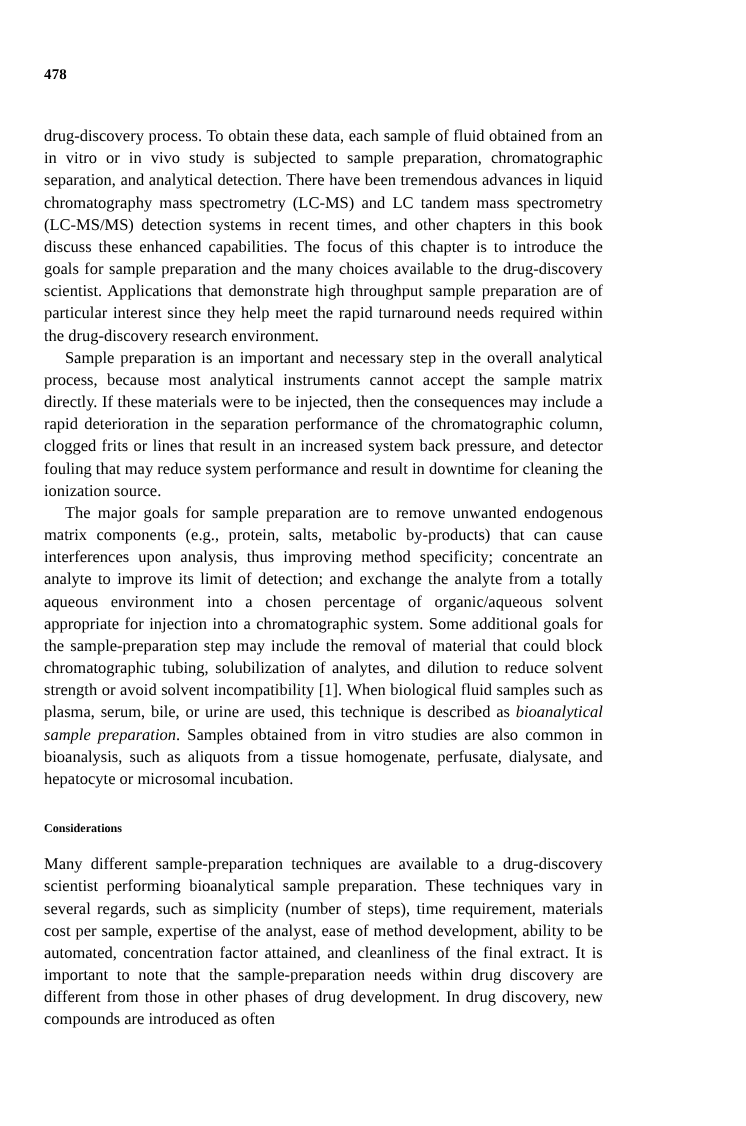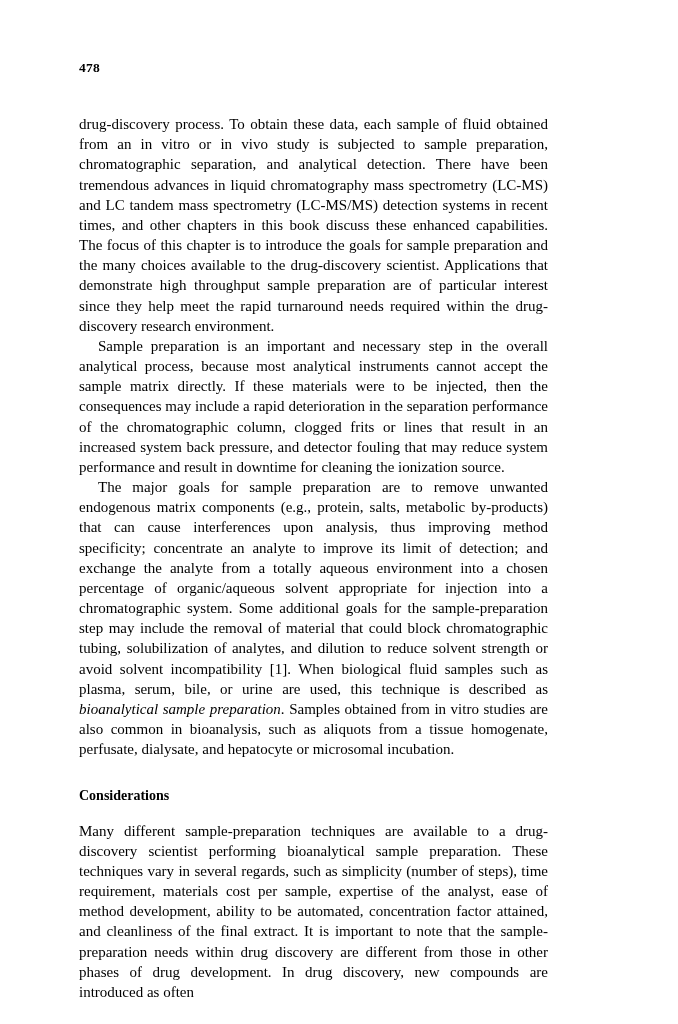--- a/index.html
+++ b/index.html
@@ -11,21 +11,21 @@
     height: 1024px;
     background: #ffffff;
     font-family: "Liberation Serif", serif;
     color: #000000;
   }
   .page {
     position: relative;
     width: 624px;
     height: 1024px;
     box-sizing: border-box;
-    padding: 60px 76px 40px 79px;
+    padding: 60px 76px 40px 40px;
   }
   .header {
     display: flex;
     align-items: baseline;
     gap: 18px;
     margin-bottom: 38px;
   }
   .folio {
     font-weight: bold;
     font-size: 13.5px;
@@ -41,21 +41,21 @@
     line-height: 1.345;
     text-align: justify;
     text-justify: inter-word;
     hyphens: manual;
   }
   .body-text p.indent {
     text-indent: 19px;
   }
   .section-heading {
     font-weight: bold;
-    font-size: 14px;
+    font-size: 11px;
     margin: 28px 0 17px 0;
   }
   .italic {
     font-style: italic;
   }
 </style>
 </head>
 <body>
 
 <div class="page">

